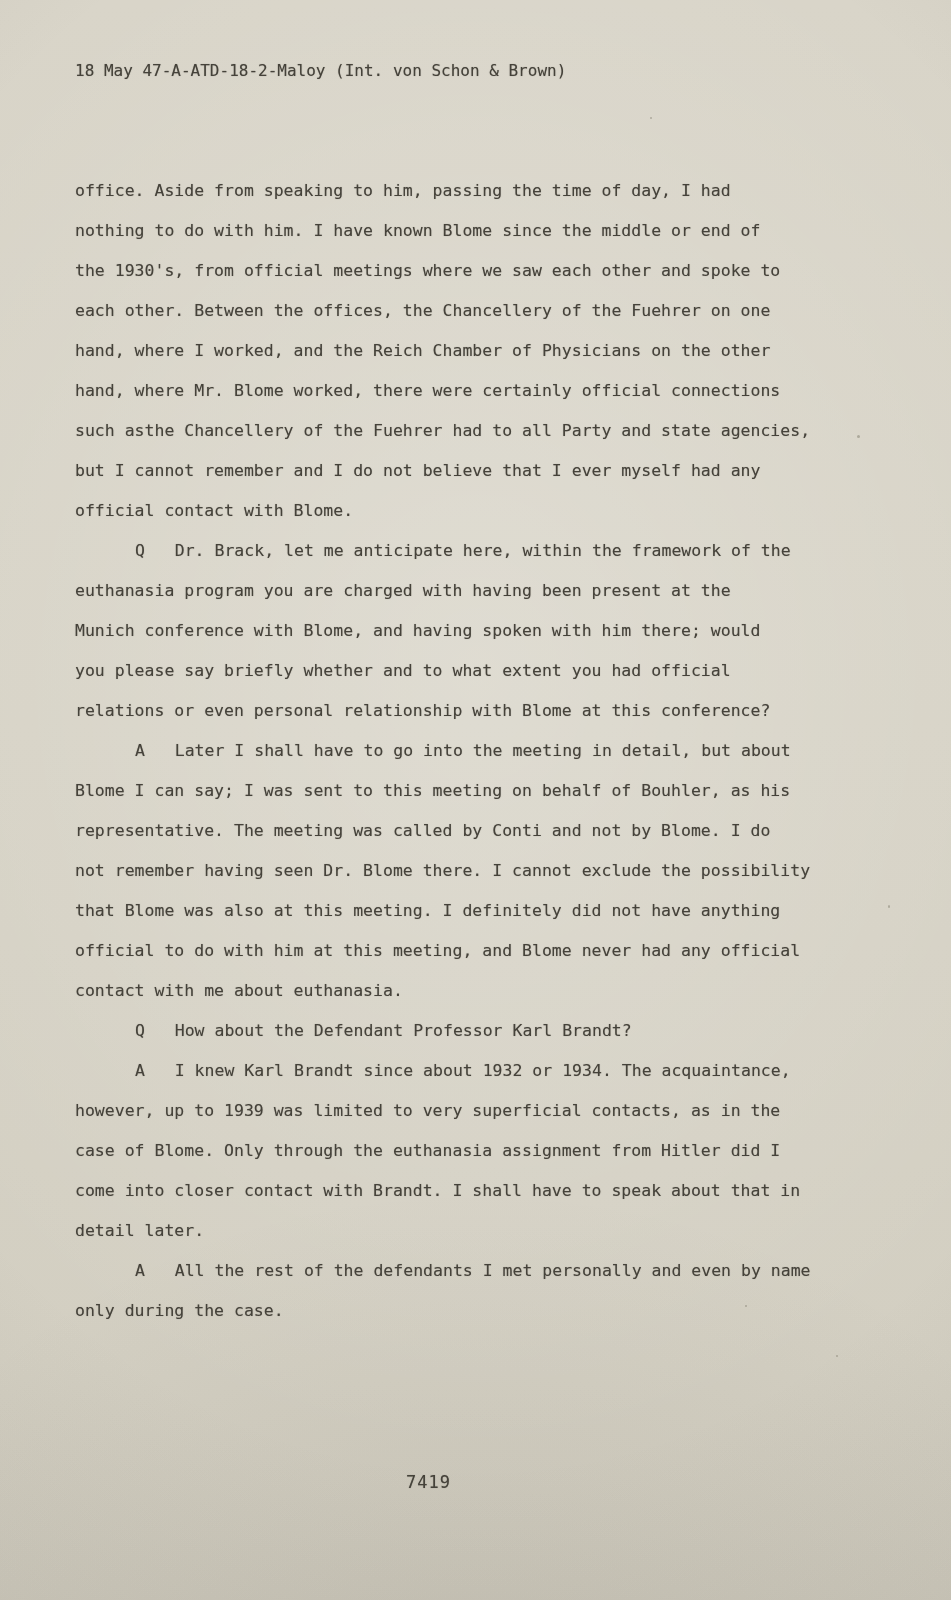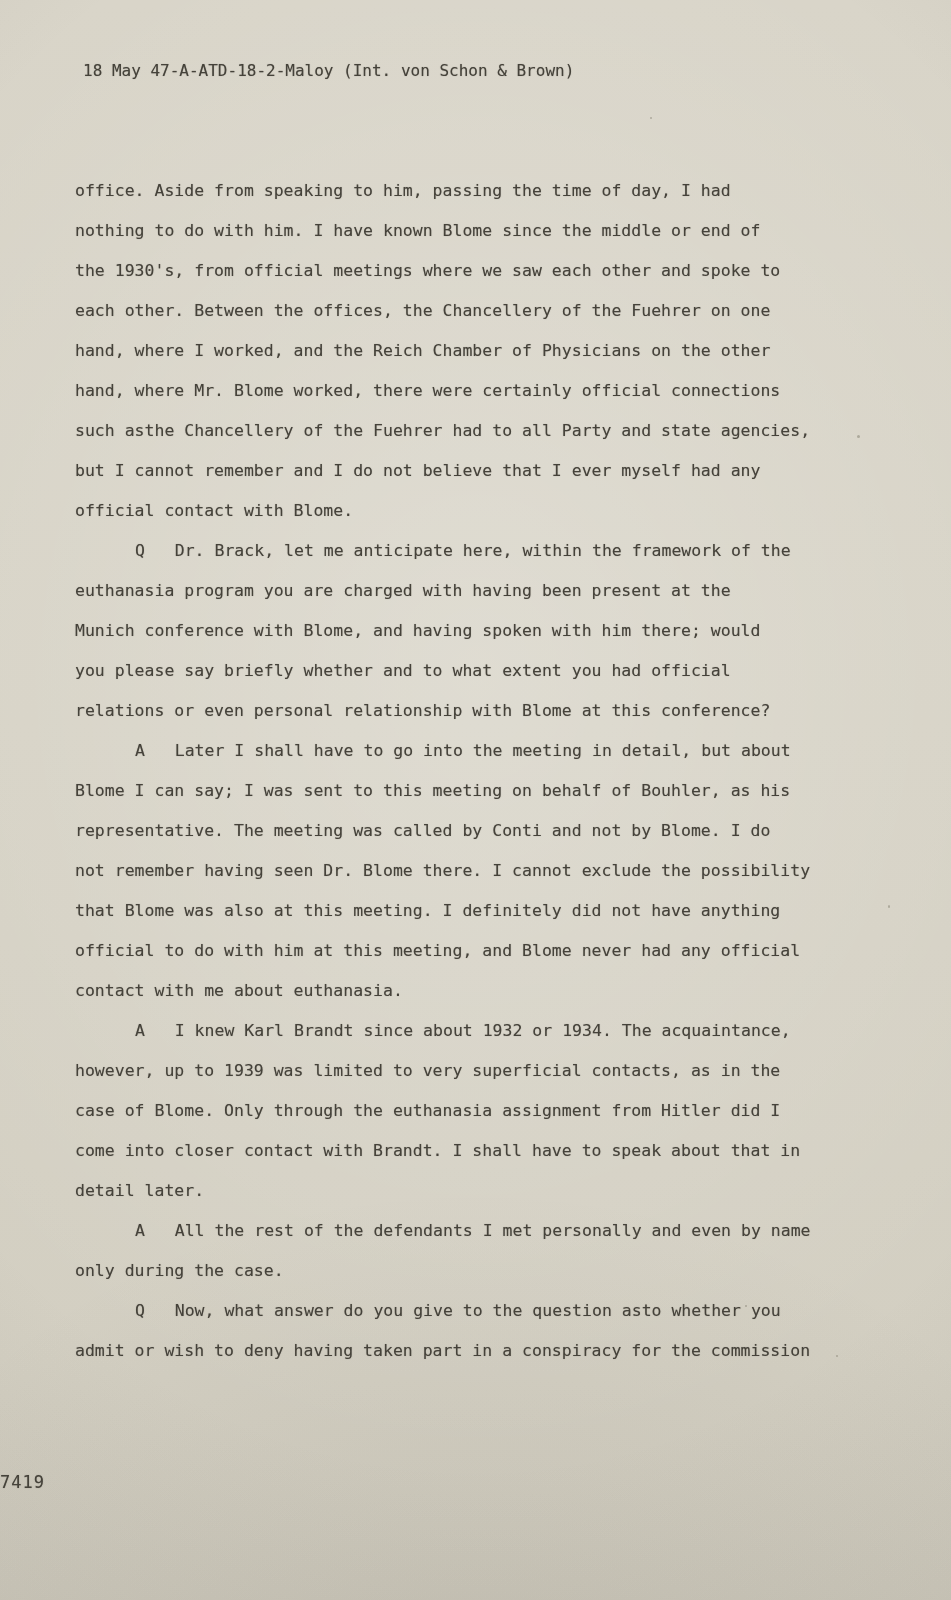--- a/index.html
+++ b/index.html
@@ -22,21 +22,21 @@
         radial-gradient(ellipse 120% 60% at 50% 110%, rgba(60,55,45,0.10) 0%, rgba(0,0,0,0) 60%),
         linear-gradient(180deg, #d9d5c9 0%, #d6d2c5 45%, #d2cec1 100%);
     }
     .speck {
       position: absolute;
       border-radius: 50%;
       background: rgba(90,85,70,0.35);
     }
     .content {
       position: absolute;
-      left: 83px;
+      left: 75px;
       top: 60px;
       width: 815px;
       color: #45423a;
       text-shadow: 0 0 1px rgba(69,66,58,0.45);
     }
     .header {
       font-size: 16px;
       line-height: 22px;
       white-space: pre-wrap;
     }
@@ -55,21 +55,21 @@
       white-space: pre-wrap;
     }
     .para.indent {
       text-indent: 60px;
     }
     .page-number {
       position: absolute;
       top: 1472px;
       left: 0;
       width: 857px;
-      text-align: left;
+      text-align: center;
       font-size: 17px;
       color: #45423a;
       text-shadow: 0 0 1px rgba(69,66,58,0.45);
       letter-spacing: 1px;
     }
   </style>
 </head>
 <body>
 
 <div class="paper">
@@ -99,24 +99,23 @@
 Munich conference with Blome, and having spoken with him there; would
 you please say briefly whether and to what extent you had official
 relations or even personal relationship with Blome at this conference?</p>
   <p class="para indent">A   Later I shall have to go into the meeting in detail, but about
 Blome I can say; I was sent to this meeting on behalf of Bouhler, as his
 representative. The meeting was called by Conti and not by Blome. I do
 not remember having seen Dr. Blome there. I cannot exclude the possibility
 that Blome was also at this meeting. I definitely did not have anything
 official to do with him at this meeting, and Blome never had any official
 contact with me about euthanasia.</p>
+  <p class="para indent">Q   How about the Defendant Professor Karl Brandt?</p>
   <p class="para indent">A   I knew Karl Brandt since about 1932 or 1934. The acquaintance,
 however, up to 1939 was limited to very superficial contacts, as in the
 case of Blome. Only through the euthanasia assignment from Hitler did I
 come into closer contact with Brandt. I shall have to speak about that in
 detail later.</p>
   <p class="para indent">A   All the rest of the defendants I met personally and even by name
 only during the case.</p>
-  <p class="para indent">Q   Now, what answer do you give to the question asto whether you
-admit or wish to deny having taken part in a conspiracy for the commission</p>
 </div>
 
 <div class="page-number">7419</div>
 
 </body></html>

